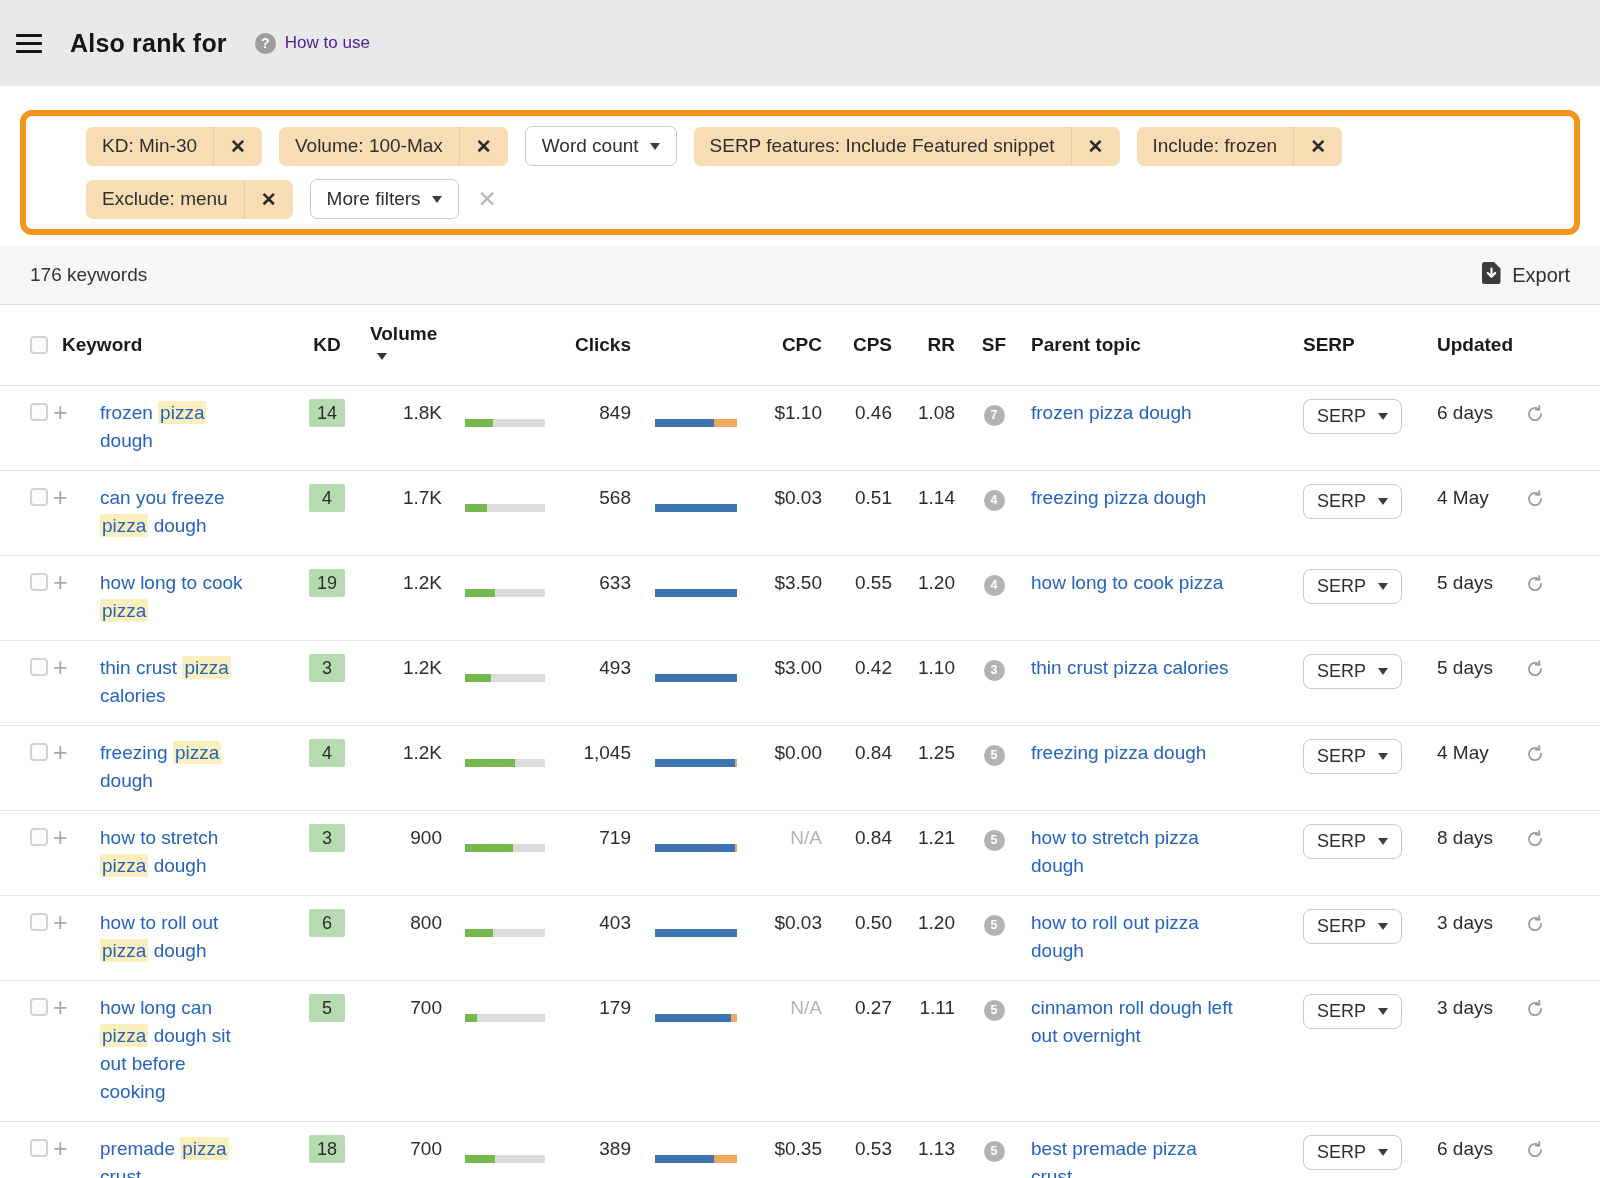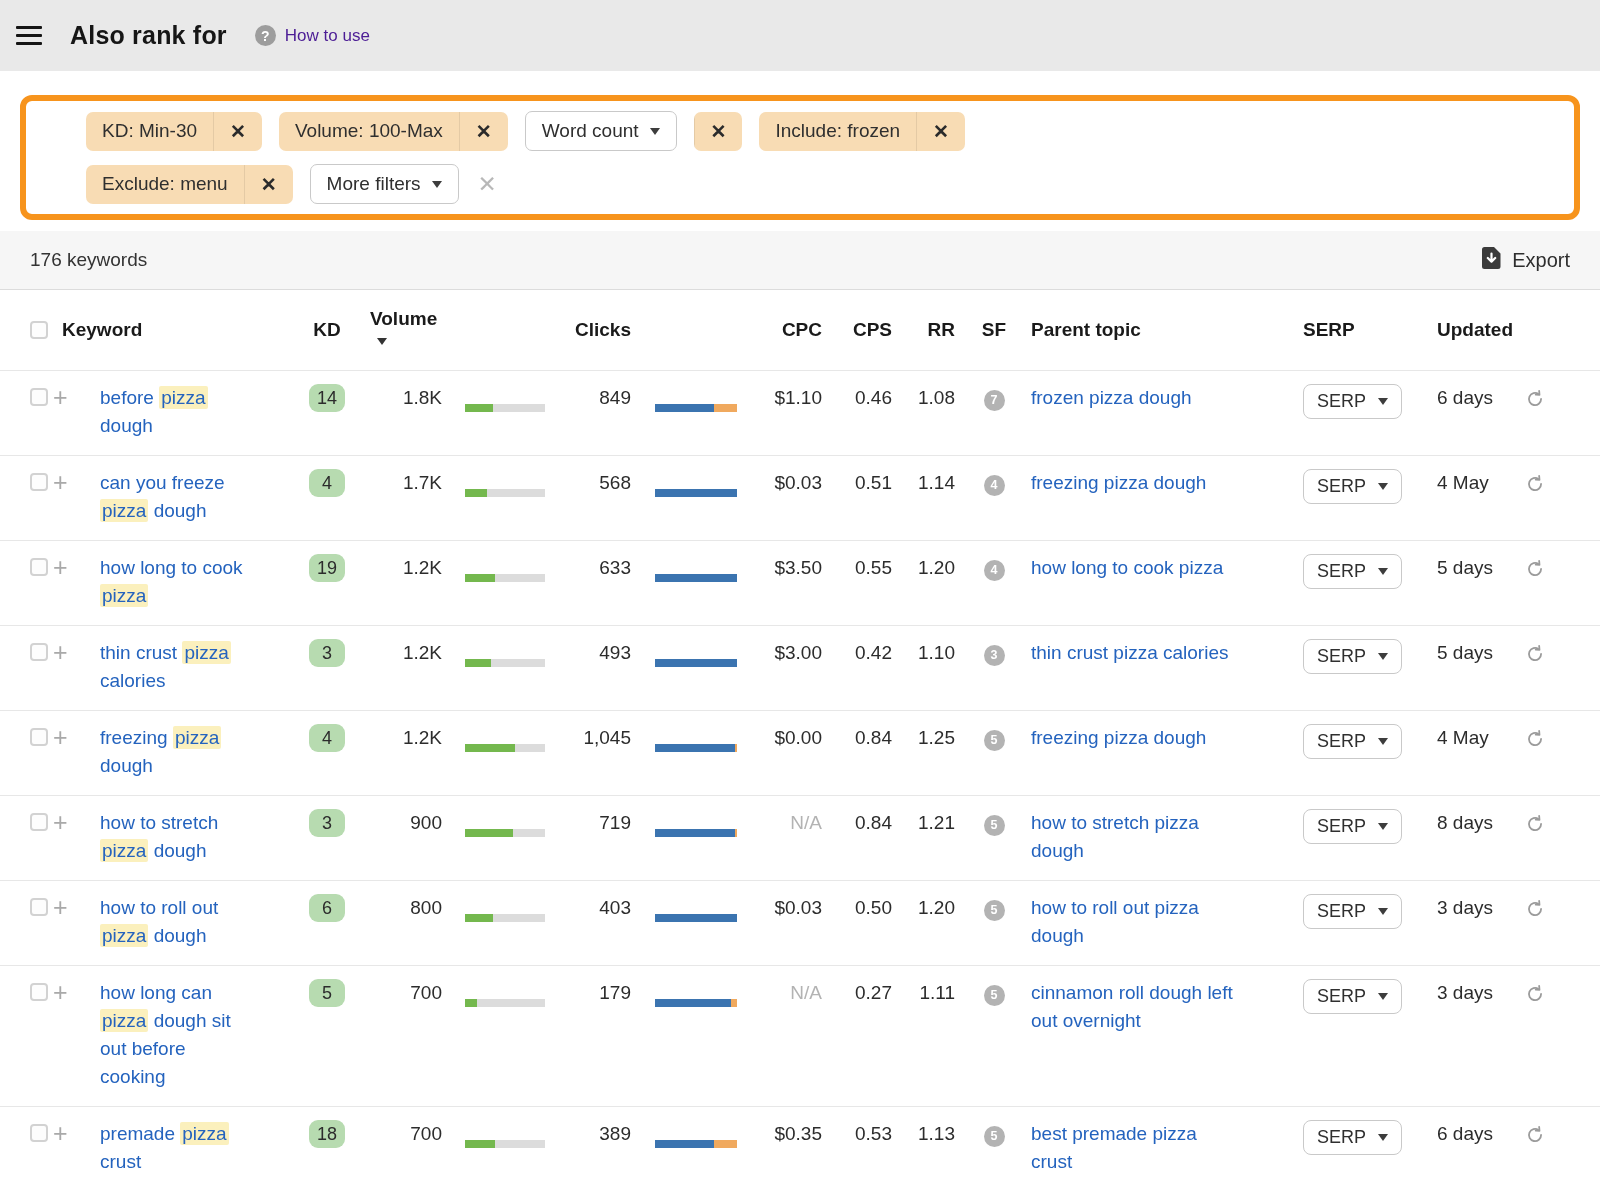--- a/index.html
+++ b/index.html
@@ -2,21 +2,21 @@
 <html><head>
 <meta charset="utf-8">
 <style>
   html,body{margin:0;padding:0;}
   body{
     width:1600px;height:1178px;overflow:hidden;background:#fff;
     font-family:"Liberation Sans", sans-serif;color:#222;
     -webkit-font-smoothing:antialiased;
   }
   
-  .topbar{height:71px;background:#e9e9e9;display:flex;align-items:center;padding:0 24px 0 12px;}
+  .topbar{height:86px;background:#e9e9e9;display:flex;align-items:center;padding:0 24px 0 12px;}
   .burger{display:inline-flex;flex-direction:column;gap:5px;cursor:pointer;padding:6px 4px;}
   .burger span{display:block;width:26px;height:3px;background:#151515;border-radius:1px;}
   .page-title{font-size:25px;font-weight:bold;color:#161616;margin-left:24px;letter-spacing:.2px;}
   .howto{display:flex;align-items:center;gap:9px;margin-left:28px;cursor:pointer;}
   .qicon{width:21px;height:21px;border-radius:50%;background:#9d9d9d;color:#fff;font-size:14px;font-weight:bold;
          display:inline-flex;align-items:center;justify-content:center;line-height:1;}
   .howto-label{font-size:17px;color:#4c1d95;}
   
   .filterbox{margin:24px 20px 0 20px;border:6px solid #f7941d;border-radius:12px;background:#fff;
              padding:10px 12px;display:flex;flex-direction:column;gap:13px;}
@@ -56,21 +56,21 @@
   thead .h-upd{text-align:left;padding-left:8px;}
   .sort{display:inline-block;margin-left:7px;vertical-align:2px;border-left:5px solid transparent;border-right:5px solid transparent;border-top:7px solid #333;}
   .cb{width:18px;height:18px;border:2px solid #d2d2d2;border-radius:4px;display:inline-block;background:#fdfdfd;cursor:pointer;box-sizing:border-box;margin-top:4px;}
   .plus{color:#a9a9a9;font-size:25px;font-weight:400;line-height:24px;cursor:pointer;display:inline-block;margin-top:1px;}
   .c-kw{padding-left:14px;}
   a.kw, a.parent-link{color:#2463be;text-decoration:none;cursor:pointer;}
   a.kw{display:inline-block;max-width:150px;}
   a.parent-link{display:inline-block;max-width:212px;}
   .hl{background:#fbf0bd;color:inherit;padding:1px 2px;border-radius:2px;}
   .c-kd{text-align:center;}
-  .kd-badge{display:inline-block;min-width:22px;padding:4px 7px;background:#b7dbb0;border-radius:9px;
+  .kd-badge{display:inline-block;min-width:22px;padding:4px 7px;background:#b7dbb0;border-radius:2px;
             color:#2c2c2c;font-size:18px;line-height:20px;text-align:center;}
   .c-num{text-align:right;padding-right:6px;color:#2c2c2c;}
   td.c-clicks{padding-right:7px;}
   td.c-cpc{padding-right:14px;}
   td.c-cps{padding-right:14px;}
   td.c-rr{padding-right:14px;}
   .na{color:#b3b3b3;}
   .c-bar{padding-left:17px;}
   .vol-track{display:inline-block;width:80px;height:8px;background:#dcdcdc;margin-top:10px;font-size:0;line-height:0;}
   .vol-fill{display:inline-block;height:8px;background:#74b84e;vertical-align:top;}
@@ -113,20 +113,21 @@
     </span>
     <span class="chip">
       <span class="chip-label">Volume: 100-Max</span>
       <span class="chip-x">✕</span>
     </span>
     <button class="wbtn">
       <span>Word count</span>
       <span class="caret"></span>
     </button>
     <span class="chip">
+      <span class="chip-label">SERP features: Include Featured snippet</span>
       <span class="chip-x">✕</span>
     </span>
     <span class="chip">
       <span class="chip-label">Include: frozen</span>
       <span class="chip-x">✕</span>
     </span>
   </div>
   <div class="filter-row">
     <span class="chip">
       <span class="chip-label">Exclude: menu</span>
@@ -188,21 +189,21 @@
       <td class="h-left">Parent topic</td>
       <td class="h-serp">SERP</td>
       <td class="h-upd">Updated</td>
       <td></td>
     </tr>
   </thead>
   <tbody id="rows">
   <tr>
     <td class="c-cb"><span class="cb"></span></td>
     <td class="c-plus"><span class="plus">+</span></td>
-    <td class="c-kw"><a class="kw"><span>before </span><mark class="hl">pizza</mark><span> dough</span></a></td>
+    <td class="c-kw"><a class="kw"><span>frozen </span><mark class="hl">pizza</mark><span> dough</span></a></td>
     <td class="c-kd"><span class="kd-badge">14</span></td>
     <td class="c-num">1.8K</td>
     <td class="c-bar"><span class="vol-track"><span class="vol-fill" style="width: 35%;"></span></span></td>
     <td class="c-num c-clicks">849</td>
     <td class="c-bar"><span class="clicks-track"><span class="clicks-blue" style="width: 72%;"></span><span class="clicks-orange" style="width: 28%;"></span></span></td>
     <td class="c-num c-cpc">$1.10</td>
     <td class="c-num c-cps">0.46</td>
     <td class="c-num c-rr">1.08</td>
     <td class="c-sf"><span class="sf-circle">7</span></td>
     <td class="c-parent"><a class="parent-link">frozen pizza dough</a></td>

